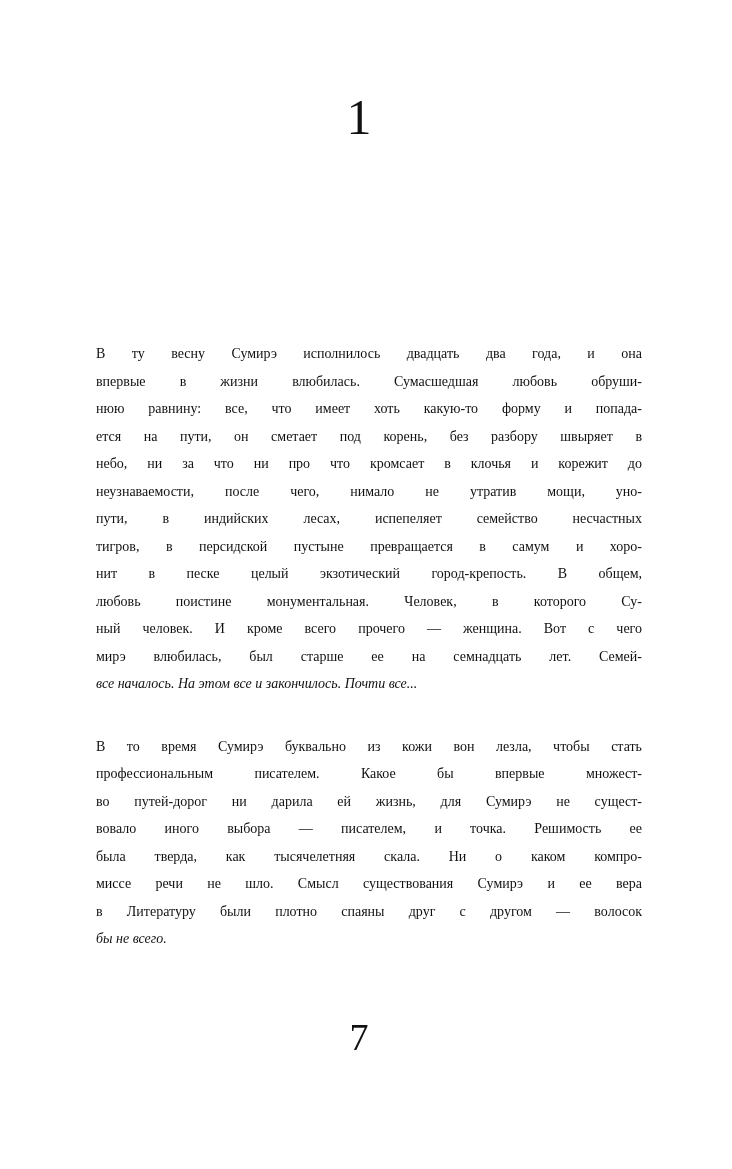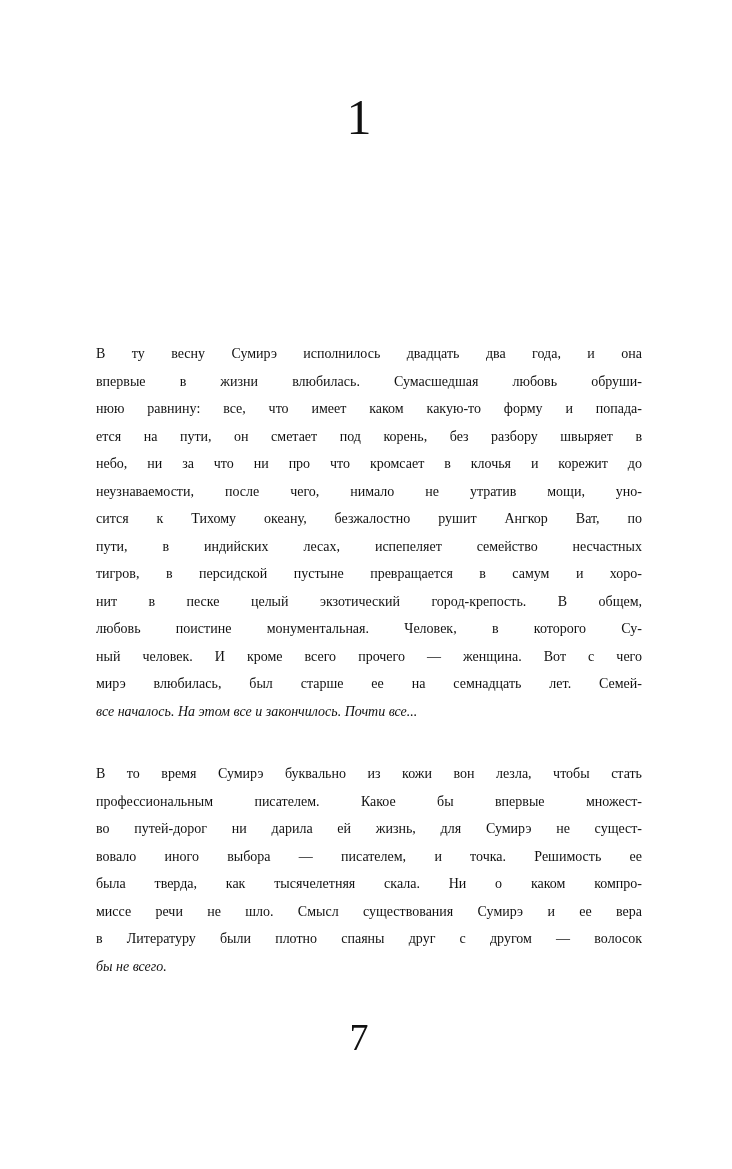--- a/index.html
+++ b/index.html
@@ -64,25 +64,24 @@
 </head>
 <body>
 
 <div class="book-page">
   <div class="chapter-number">1</div>
 
   <div class="text-block">
       <div class="paragraph">
         <div class="line">В ту весну Сумирэ исполнилось двадцать два года, и она</div>
         <div class="line">впервые в жизни влюбилась. Сумасшедшая любовь обруши-</div>
-        <div class="line">нюю равнину: все, что имеет каком какую-то форму и попада-</div>
+        <div class="line">нюю равнину: все, что имеет хоть какую-то форму и попада-</div>
         <div class="line">ется на пути, он сметает под корень, без разбору швыряет в</div>
         <div class="line">небо, ни за что ни про что кромсает в клочья и корежит до</div>
         <div class="line">неузнаваемости, после чего, нимало не утратив мощи, уно-</div>
-        <div class="line">сится к Тихому океану, безжалостно рушит Ангкор Ват, по</div>
         <div class="line">пути, в индийских лесах, испепеляет семейство несчастных</div>
         <div class="line">тигров, в персидской пустыне превращается в самум и хоро-</div>
         <div class="line">нит в песке целый экзотический город-крепость. В общем,</div>
         <div class="line">любовь поистине монументальная. Человек, в которого Су-</div>
         <div class="line">ный человек. И кроме всего прочего — женщина. Вот с чего</div>
         <div class="line">мирэ влюбилась, был старше ее на семнадцать лет. Семей-</div>
         <div class="line last">все началось. На этом все и закончилось. Почти все...</div>
       </div>
       <div class="paragraph">
         <div class="line">В то время Сумирэ буквально из кожи вон лезла, чтобы стать</div>

